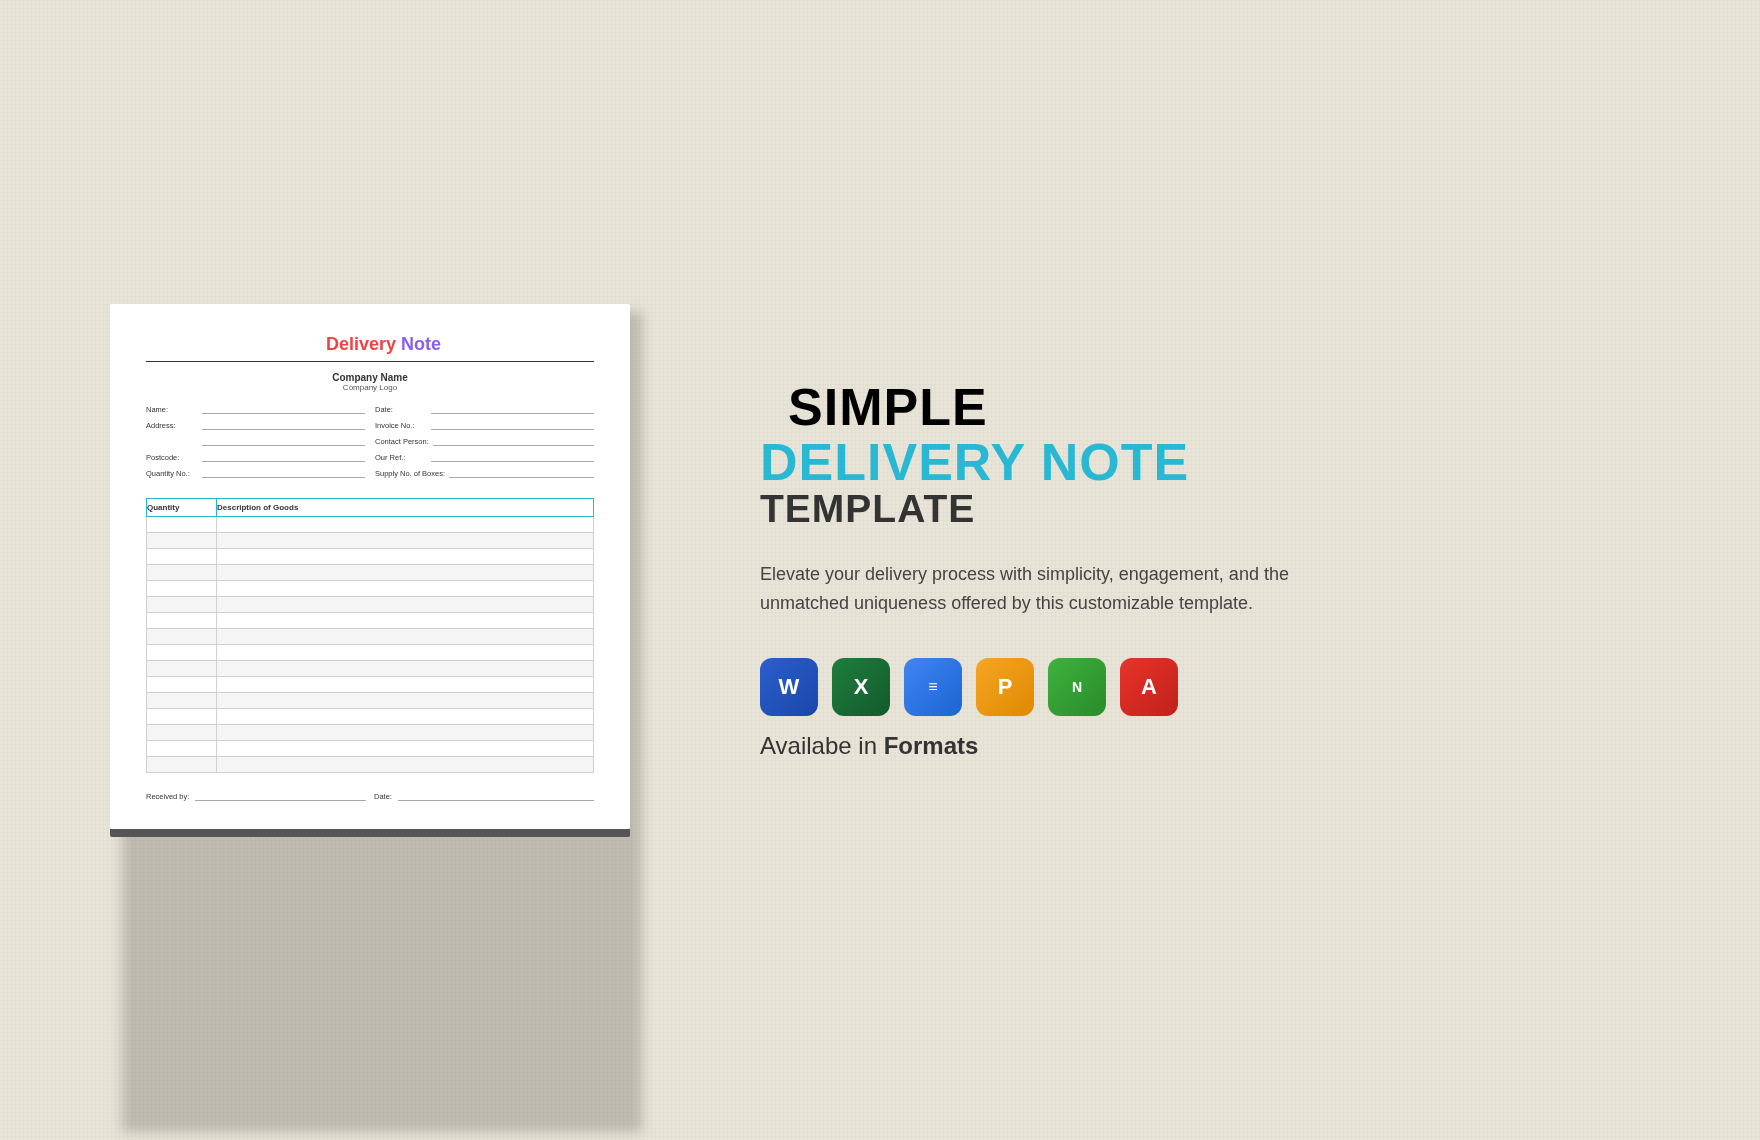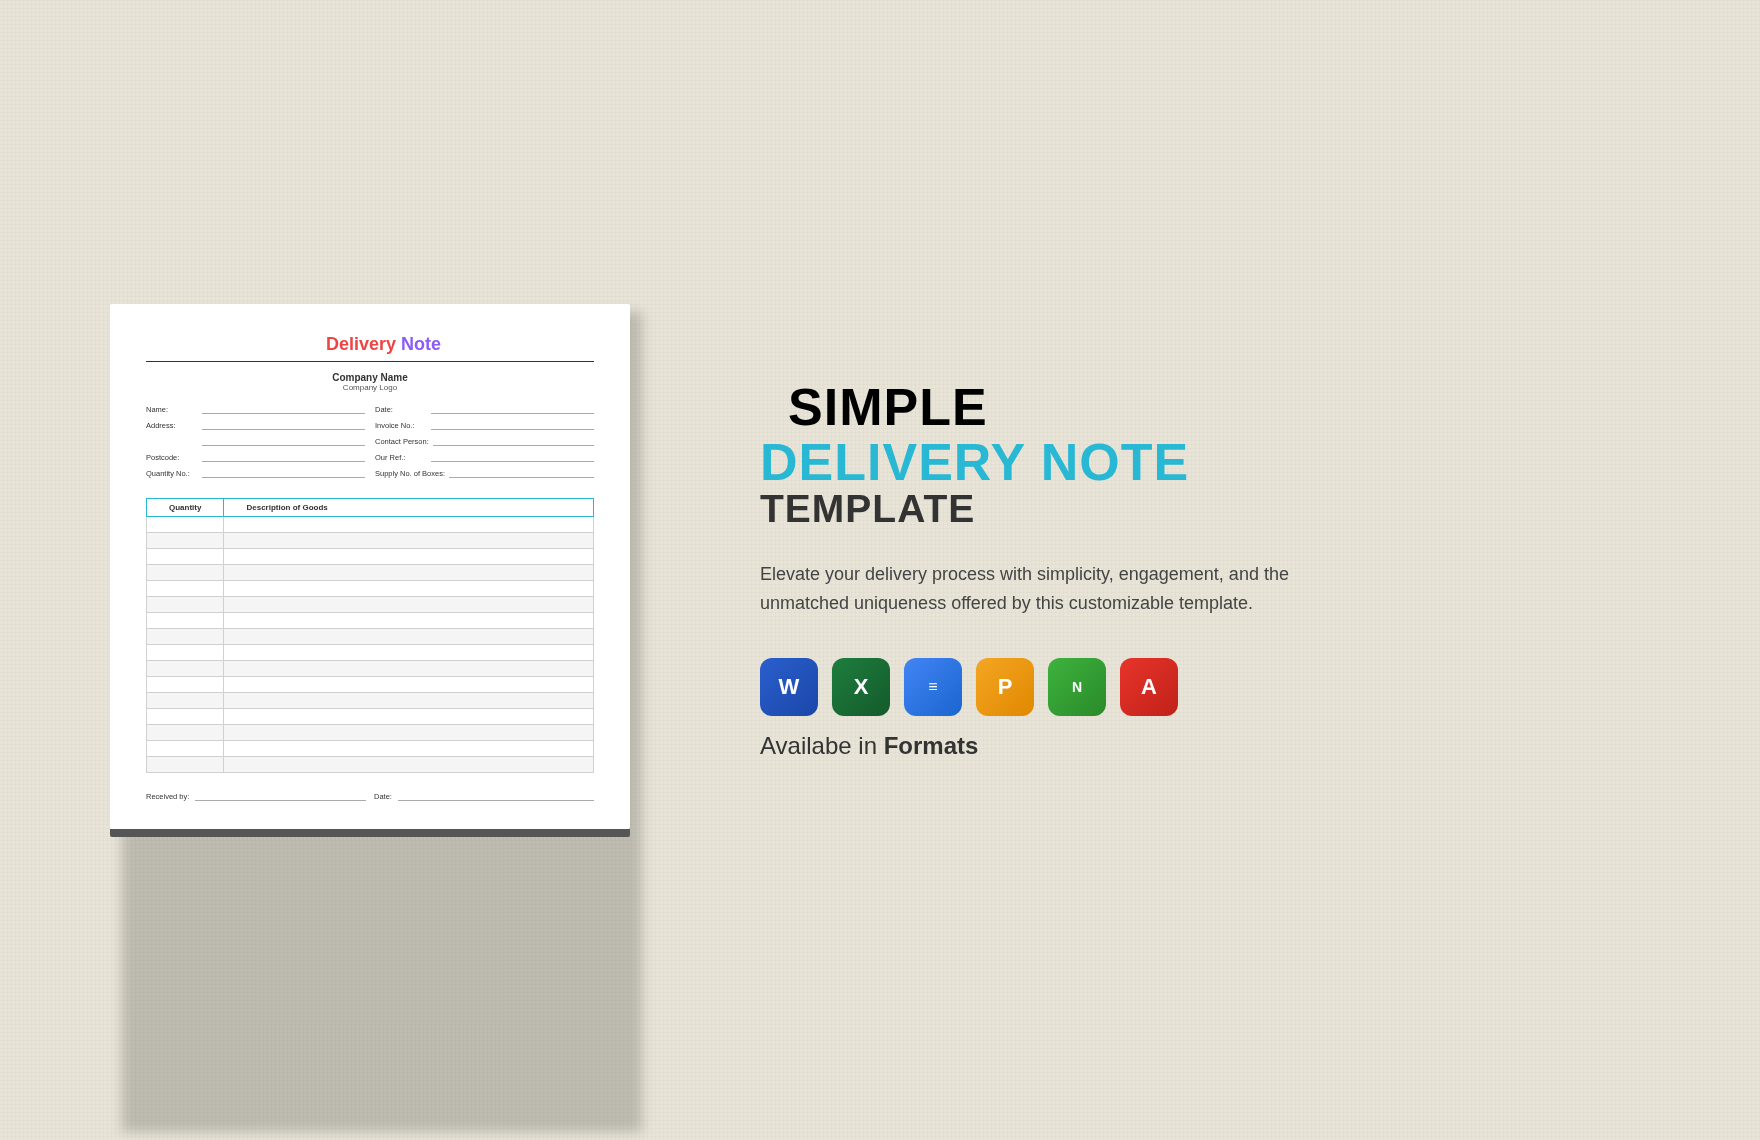--- a/index.html
+++ b/index.html
@@ -146,21 +146,21 @@
       border-collapse: collapse;
       margin-bottom: 18px;
     }
 
     .goods-table th {
       background: #fff;
       border: 1px solid #29b8d4;
       font-size: 8px;
       font-weight: bold;
       color: #333;
-      padding: 4px 22px;
+      padding: 4px 0;
       text-align: left;
     }
 
     .goods-table td {
       border: 1px solid #d0d0d0;
       height: 16px;
       font-size: 7px;
       padding: 0 4px;
     }
 

